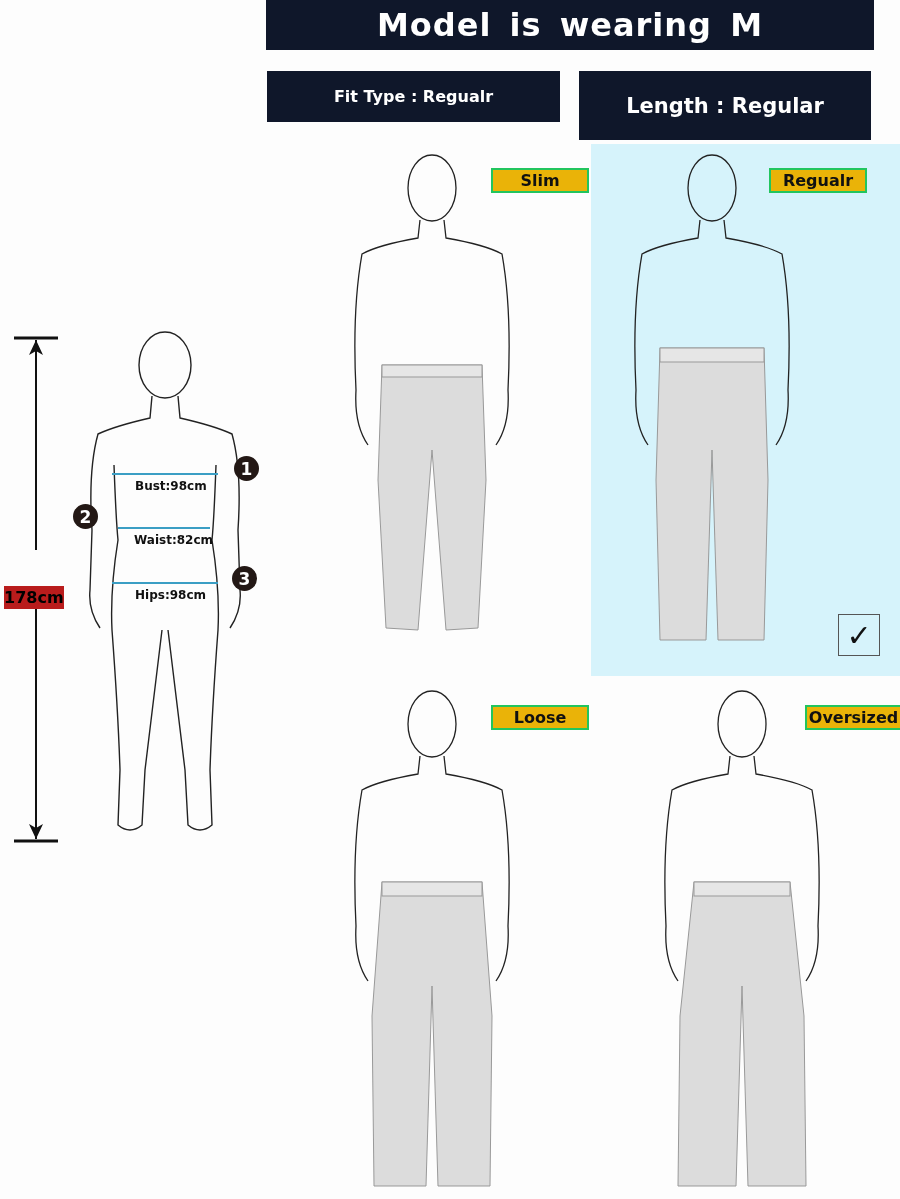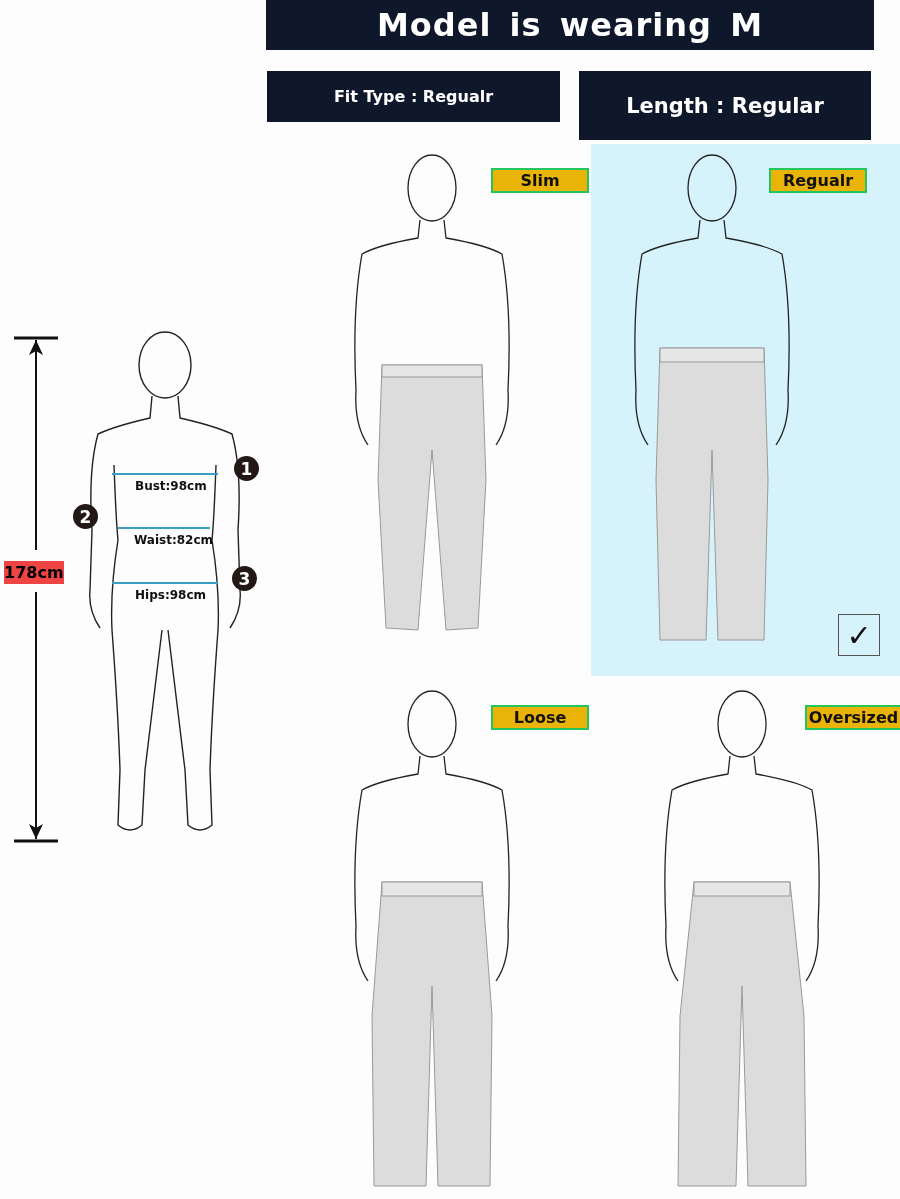--- a/index.html
+++ b/index.html
@@ -8,21 +8,21 @@
   .banner { position:absolute; background:#0f172a; color:#fff; display:flex; align-items:center; justify-content:center; font-weight:bold; }
   .title-banner { left:266px; top:0; width:608px; height:50px; font-size:32px; word-spacing:6px; letter-spacing:1px; }
   .fit-banner { left:267px; top:71px; width:293px; height:51px; font-size:16px; }
   .len-banner { left:579px; top:71px; width:292px; height:69px; font-size:21px; }
   .panel { position:absolute; }
   .panel.selected { background:#d6f3fb; }
   .fig-label { position:absolute; background:#eab308; border:2px solid #22c55e; font-weight:bold; font-size:16px;
                display:flex; align-items:center; justify-content:center; color:#111; }
   .check-box { position:absolute; width:40px; height:40px; border:1px solid #555; display:flex; align-items:center; justify-content:center; }
   svg { position:absolute; overflow:visible; }
-  .height-label { position:absolute; left:4px; top:561px; font-weight:bold; font-size:16px; background:#ef4444; padding:2px 0; }
+  .height-label { position:absolute; left:4px; top:586px; font-weight:bold; font-size:16px; background:#b91c1c; padding:2px 0; }
   .meas { position:absolute; font-weight:bold; font-size:12px; color:#111; }
   .badge { position:absolute; width:25px; height:25px; border-radius:50%; background:#231815; color:#fff; font-weight:bold;
            font-size:17px; display:flex; align-items:center; justify-content:center; }
 </style>
 </head>
 <body>
 
 <div class="banner title-banner">Model is wearing M</div>
 <div class="banner fit-banner">Fit Type : Regualr</div>
 <div class="banner len-banner">Length : Regular</div>

